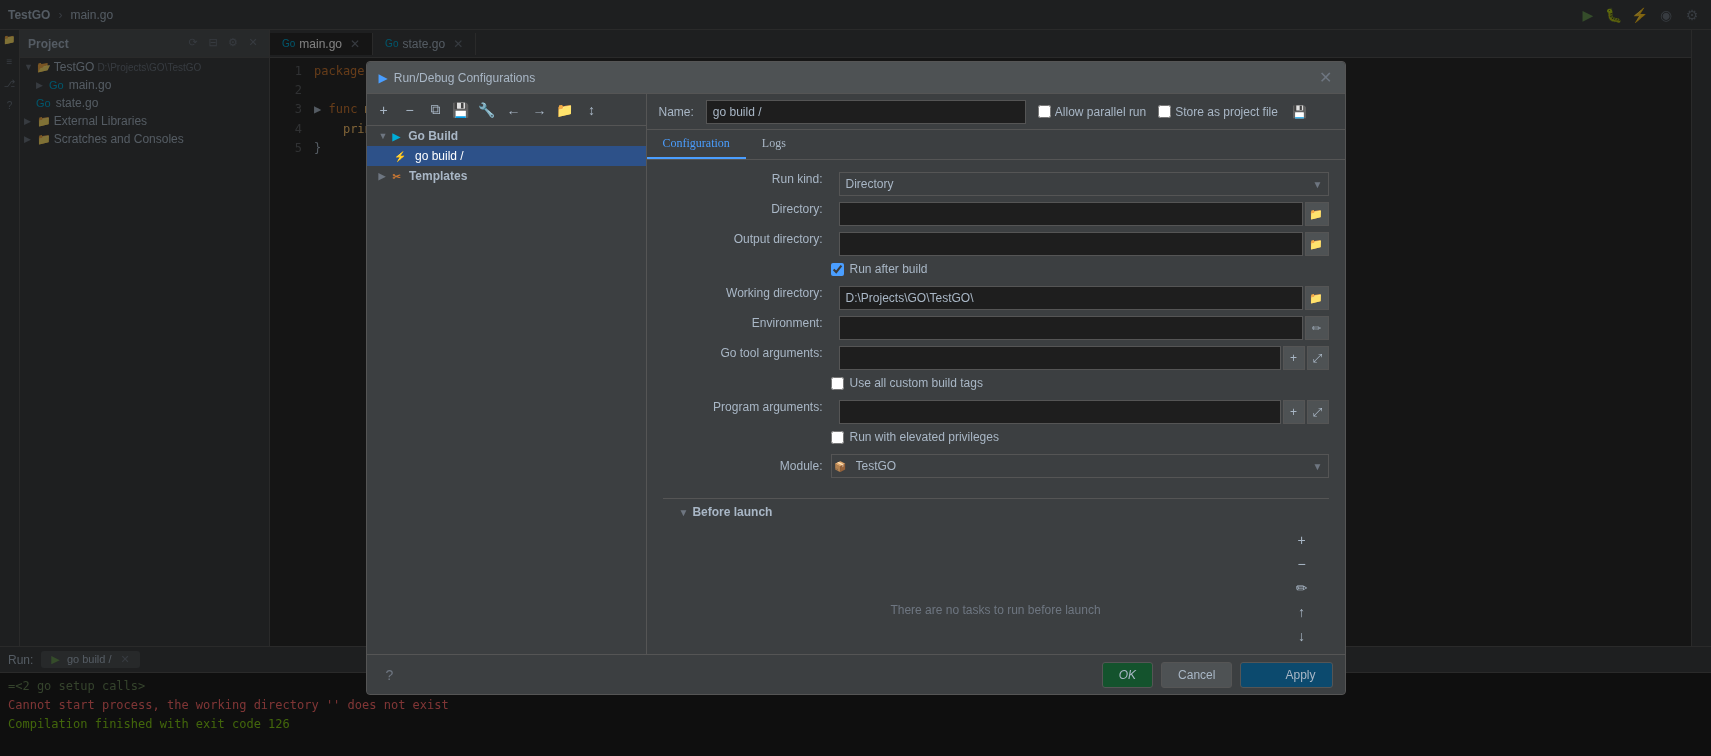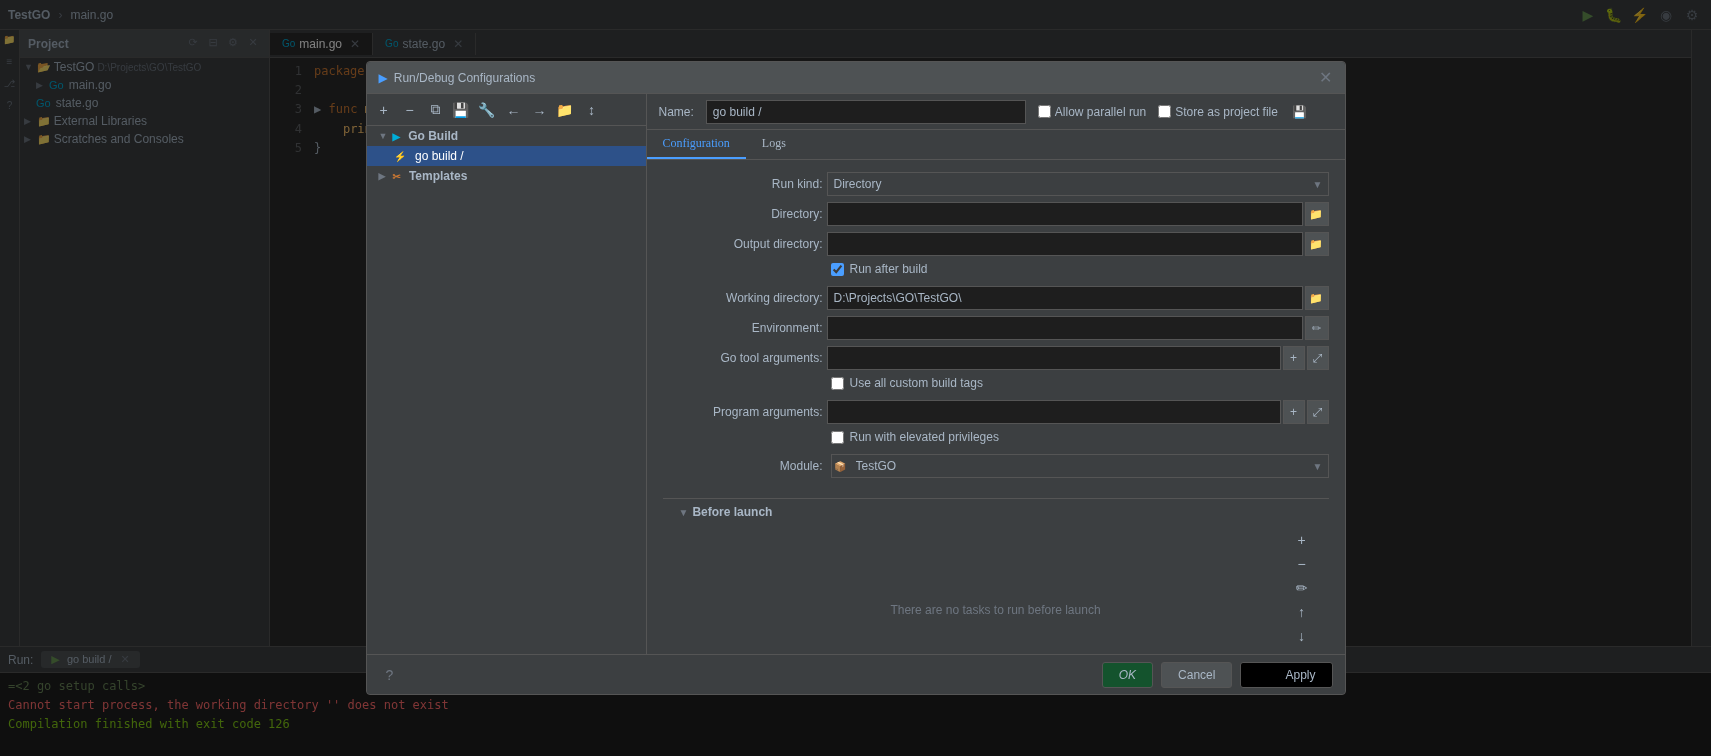--- a/index.html
+++ b/index.html
@@ -71,21 +71,21 @@
     .name-input { flex: 1; height: 24px; background: #1e1e1e; border: 1px solid #555; color: #a9b7c6; padding: 2px 6px; font-size: 12px; max-width: 320px; }
     .checkbox-label { display: flex; align-items: center; gap: 4px; font-size: 12px; color: #a9b7c6; cursor: pointer; }
 
     
     .config-tabs { display: flex; border-bottom: 1px solid #555; font-family: Liberation Serif, serif; }
     .config-tab { padding: 6px 16px; font-size: 12px; color: #a9b7c6; cursor: pointer; border-bottom: 2px solid transparent; }
     .config-tab.active { border-bottom: 2px solid #4a9eff; color: #4a9eff; }
 
     
     .config-form { flex: 1; padding: 12px 16px; overflow-y: auto; }
-    .form-row { display: flex; align-items: center; margin-bottom: 6px; gap: 4px; }
+    .form-row { display: flex; align-items: flex-start; margin-bottom: 6px; gap: 16px; }
     .form-label { width: 160px; color: #a9b7c6; font-size: 12px; text-align: right; flex-shrink: 0; }
     .form-input { flex: 1; height: 24px; background: #1e1e1e; border: 1px solid #555; color: #a9b7c6; padding: 2px 6px; font-size: 12px; }
     .select-wrapper { flex: 1; position: relative; display: flex; align-items: center; }
     .select-wrapper select { width: 100%; height: 24px; background: #3c3f41; border: 1px solid #555; color: #a9b7c6; padding: 2px 6px; font-size: 12px; appearance: none; cursor: pointer; }
     .select-arrow { position: absolute; right: 6px; color: #6e7681; pointer-events: none; font-size: 10px; }
     .form-input-with-btn { flex: 1; display: flex; align-items: center; gap: 2px; }
     .form-input-with-btn input { flex: 1; height: 24px; background: #1e1e1e; border: 1px solid #555; color: #a9b7c6; padding: 2px 6px; font-size: 12px; }
     .input-btn { width: 22px; height: 24px; background: #4e5254; border: 1px solid #555; color: #a9b7c6; cursor: pointer; display: flex; align-items: center; justify-content: center; font-size: 12px; }
     .folder-btn { width: 24px; height: 24px; background: #4e5254; border: 1px solid #555; color: #a9b7c6; cursor: pointer; display: flex; align-items: center; justify-content: center; font-size: 11px; }
     .checkbox-row { display: flex; align-items: center; margin-bottom: 10px; padding-left: 168px; gap: 6px; }
@@ -98,21 +98,21 @@
     .before-launch-content { padding: 4px 16px; min-height: 80px; position: relative; }
     .no-tasks { position: absolute; top: 50%; left: 50%; transform: translate(-50%, -50%); color: #6e7681; font-size: 12px; margin-top: 40px; }
     .before-launch-toolbar { position: absolute; right: 16px; top: 4px; display: flex; flex-direction: column; gap: 2px; }
     .bl-btn { width: 22px; height: 22px; background: none; border: none; color: #a9b7c6; cursor: pointer; font-size: 14px; display: flex; align-items: center; justify-content: center; }
 
     
     .modal-footer { height: 40px; background: #3c3f41; border-top: 1px solid #555; display: flex; align-items: center; justify-content: flex-end; padding: 0 12px; gap: 8px; border-radius: 0 0 4px 4px; }
     .footer-btn { height: 26px; padding: 0 16px; font-size: 12px; cursor: pointer; border-radius: 3px; border: 1px solid #555; }
     .btn-ok { background: #14532d; color: #a9b7c6; font-style: italic; }
     .btn-cancel { background: #4e5254; color: #a9b7c6; }
-    .btn-apply { background: #000000; color: #a9b7c6; padding-left: 44px; }
+    .btn-apply { background: #0c4a6e; color: #a9b7c6; padding-left: 44px; }
     .help-btn { width: 22px; height: 22px; background: none; border: none; color: #6e7681; cursor: pointer; font-size: 14px; margin-right: auto; }
 
     
     .right-sidebar { width: 20px; background: #3c3f41; border-left: 1px solid #555; display: flex; flex-direction: column; align-items: center; padding: 4px 0; gap: 6px; }
 
     
     .top-run-icons { position: absolute; right: 8px; top: 4px; display: flex; gap: 4px; align-items: center; }
     .run-icon { width: 22px; height: 22px; display: flex; align-items: center; justify-content: center; cursor: pointer; font-size: 14px; }
     .run-green { color: #6a9955; }
 

